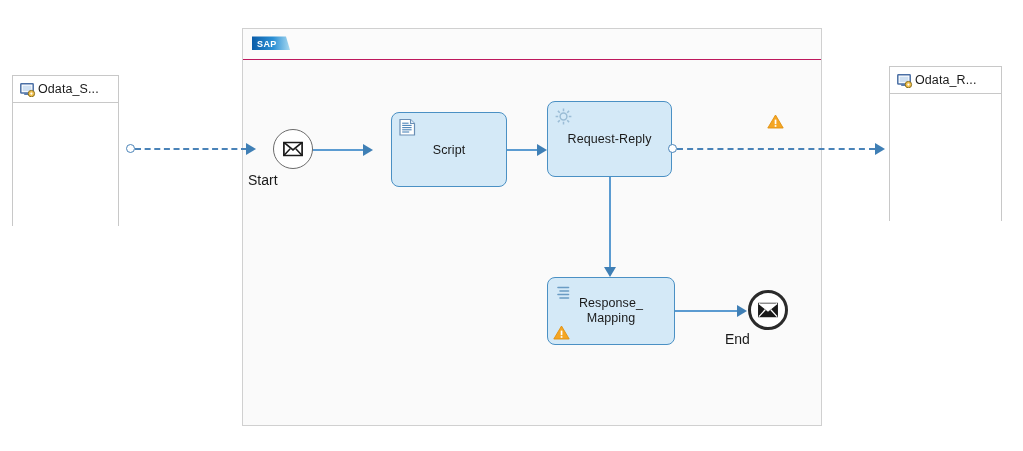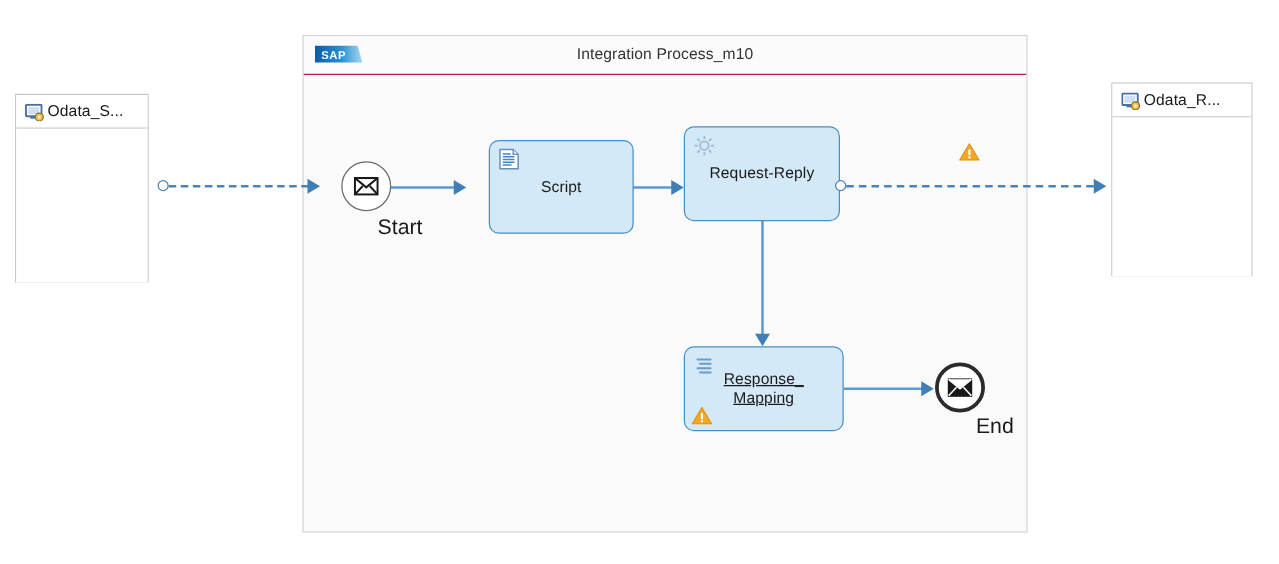--- a/index.html
+++ b/index.html
@@ -156,22 +156,22 @@
     transform: translate(-50%, -50%);
     width: 20px;
     height: 15px;
   }
   .event-label {
     position: absolute;
     left: -26px;
     right: -26px;
     top: 100%;
     margin-top: 4px;
-    text-align: right;
-    font-size: 17px;
+    text-align: left;
+    font-size: 14px;
     color: #1a1a1a;
   }
 
   
   .seq-line {
     position: absolute;
     background: #5b9bd1;
   }
   .seq-h { height: 1.6px; }
   .seq-v { width: 1.6px; }
@@ -257,21 +257,20 @@
             <linearGradient id="sapgrad" x1="0" y1="0" x2="1" y2="0">
               <stop offset="0%" stop-color="#0a5ca8"></stop>
               <stop offset="55%" stop-color="#2b8fd4"></stop>
               <stop offset="100%" stop-color="#a8d9f0"></stop>
             </linearGradient>
           </defs>
           <polygon points="0,0.5 34,0.5 38,14 0,14" fill="url(#sapgrad)"></polygon>
           <text x="5" y="11" font-family="Liberation Sans, sans-serif" font-size="9" font-weight="bold" fill="#ffffff" letter-spacing="0.4">SAP</text>
         </svg>
       </span>
-      <div id="pool-title">Integration Process_m10</div>
     </div>
 
     <div id="pool-body">
 
       <div class="seq-line seq-h" style="left:66px; top:89px; width:55px;"></div>
       <div class="arrow-r" style="left:120px; top:84px;"></div>
 
       <div class="seq-line seq-h" style="left:249px; top:89px; width:46px;"></div>
       <div class="arrow-r" style="left:294px; top:84px;"></div>
 
@@ -328,21 +327,21 @@
         <span class="task-icon">
           <svg viewBox="0 0 19 19" width="19" height="19">
             <g stroke="#6a9cc4" stroke-width="1.6" stroke-linecap="round">
               <line x1="4" y1="4.5" x2="14.5" y2="4.5"></line>
               <line x1="6" y1="8" x2="14.5" y2="8"></line>
               <line x1="4" y1="11.5" x2="14.5" y2="11.5"></line>
               <line x1="6" y1="15" x2="14.5" y2="15"></line>
             </g>
           </svg>
         </span>
-        <span class="task-label" style="white-space:pre-line;text-decoration:underline;">Response_
+        <span class="task-label" style="white-space:pre-line;">Response_
 Mapping</span>
         <span class="task-warn">
           <svg viewBox="0 0 17 15" width="17" height="15">
             <path d="M8.5 1 L16.2 14 L0.8 14 Z" fill="#f5a623" stroke="#e09010" stroke-width="0.9" stroke-linejoin="round"></path>
             <rect x="7.7" y="5.6" width="1.7" height="4.6" fill="#ffffff"></rect>
             <rect x="7.7" y="11.1" width="1.7" height="1.7" fill="#ffffff"></rect>
           </svg>
         </span>
       </div>
 

